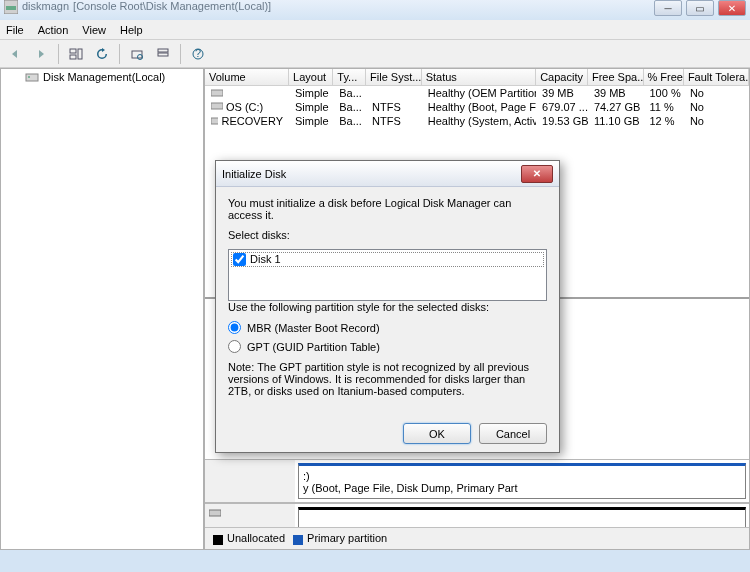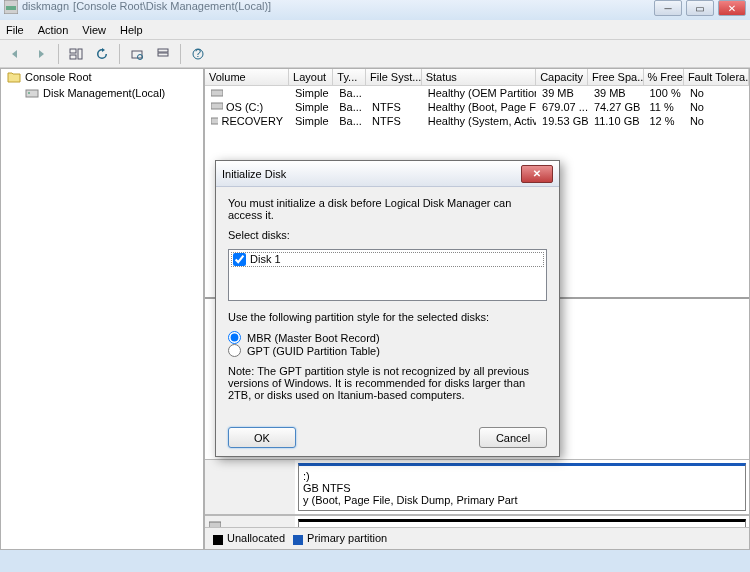--- a/index.html
+++ b/index.html
@@ -31,24 +31,24 @@
 .part{border:1px solid #808080;border-top:3px solid #000;padding:4px;margin:1px;font-size:10px}
 .part.blue{border-top-color:#1858b8}
 .legend{height:22px;background:#f0f0f0;display:flex;align-items:center;gap:8px;padding:0 8px;border-top:1px solid #c0c0c0}
 .legbox{width:10px;height:10px;display:inline-block;margin-right:4px;vertical-align:middle}
 .dialog{position:absolute;left:215px;top:160px;width:345px;background:#f0f0f0;border:1px solid #707070;box-shadow:3px 3px 10px rgba(0,0,0,.4);z-index:100}
 .dlgbar{height:26px;background:linear-gradient(#fff,#e0e6ef);display:flex;align-items:center;padding:0 6px;border-bottom:1px solid #c0c8d8}
 .dlgbar .sp{flex:1}
 .dlgclose{width:32px;height:18px;background:linear-gradient(#e89090,#c04040);border:1px solid #803030;border-radius:2px;color:#fff;display:flex;align-items:center;justify-content:center;font-weight:bold;font-size:10px}
 .dlgbody{padding:10px 12px}
 .dlgbody p{margin-bottom:8px}
-.listbox{border:1px solid #828790;background:#fff;height:52px;padding:2px;margin-bottom:10px}
-.radio{display:flex;align-items:center;gap:6px;margin:0 0}
+.listbox{border:1px solid #828790;background:#fff;height:52px;padding:2px;}
+.radio{display:flex;align-items:center;gap:6px;margin:6px 0}
 .radio input{margin:0}
-.dlgbtns{display:flex;justify-content:space-between;gap:8px;padding:8px 12px}
+.dlgbtns{display:flex;justify-content:flex-end;gap:8px;padding:8px 12px}
 .dlgbtns button{width:68px;height:21px;background:linear-gradient(#fdfdfd,#e4e4e4);border:1px solid #8a8a8a;border-radius:3px}
 .dlgbtns button.def{border:1px solid #4a86c4;box-shadow:0 0 2px #6ab0f0}
 svg{display:block}
 </style>
 </head>
 <body>
 
 <div class="titlebar">
  <svg width="14" height="14">
       <rect width="14" height="14" fill="#d0d0d0" stroke="#888"></rect>
@@ -110,26 +110,20 @@
  <div class="tbtn">
       <svg width="12" height="12">
         <circle cx="6" cy="6" r="5" fill="none" stroke="#268"></circle>
         <text x="6" y="9" font-size="8" text-anchor="middle" fill="#268">?</text>
       </svg>
     </div>
 </div>
 
 <div class="main">
  <div class="tree">
-  <div class="treeitem">
-   <svg width="14" height="12">
-          <path d="M1 2h4l1 1h7v8H1z" fill="#f4e28c" stroke="#c0a030"></path>
-        </svg>
-   <span>Console Root</span>
-  </div>
   <div class="treeitem sub">
    <svg width="14" height="12">
           <rect x="1" y="3" width="12" height="7" fill="#d8d8d8" stroke="#888"></rect>
           <circle cx="4" cy="6" r="1" fill="#6a8"></circle>
         </svg>
    <span>Disk Management(Local)</span>
   </div>
  </div>
 
  <div class="right">
@@ -190,21 +184,20 @@
         </div>
   </div>
 
   <div class="diskpanel">
    <div style="height:160px"></div>
    <div class="diskrow" style="min-height:44px">
     <div class="diskleft"></div>
     <div class="diskright">
      <div class="part blue" style="flex:1">
       <div>:)</div>
-      <div>GB NTFS</div>
       <div>y (Boot, Page File, Disk Dump, Primary Part</div>
      </div>
     </div>
    </div>
    <div class="diskrow">
     <div class="diskleft">
      <div style="display:flex;gap:3px;align-items:center">
               <svg width="12" height="10">
                 <rect x="0" y="2" width="12" height="6" fill="#ccc" stroke="#777"></rect>
               </svg>

